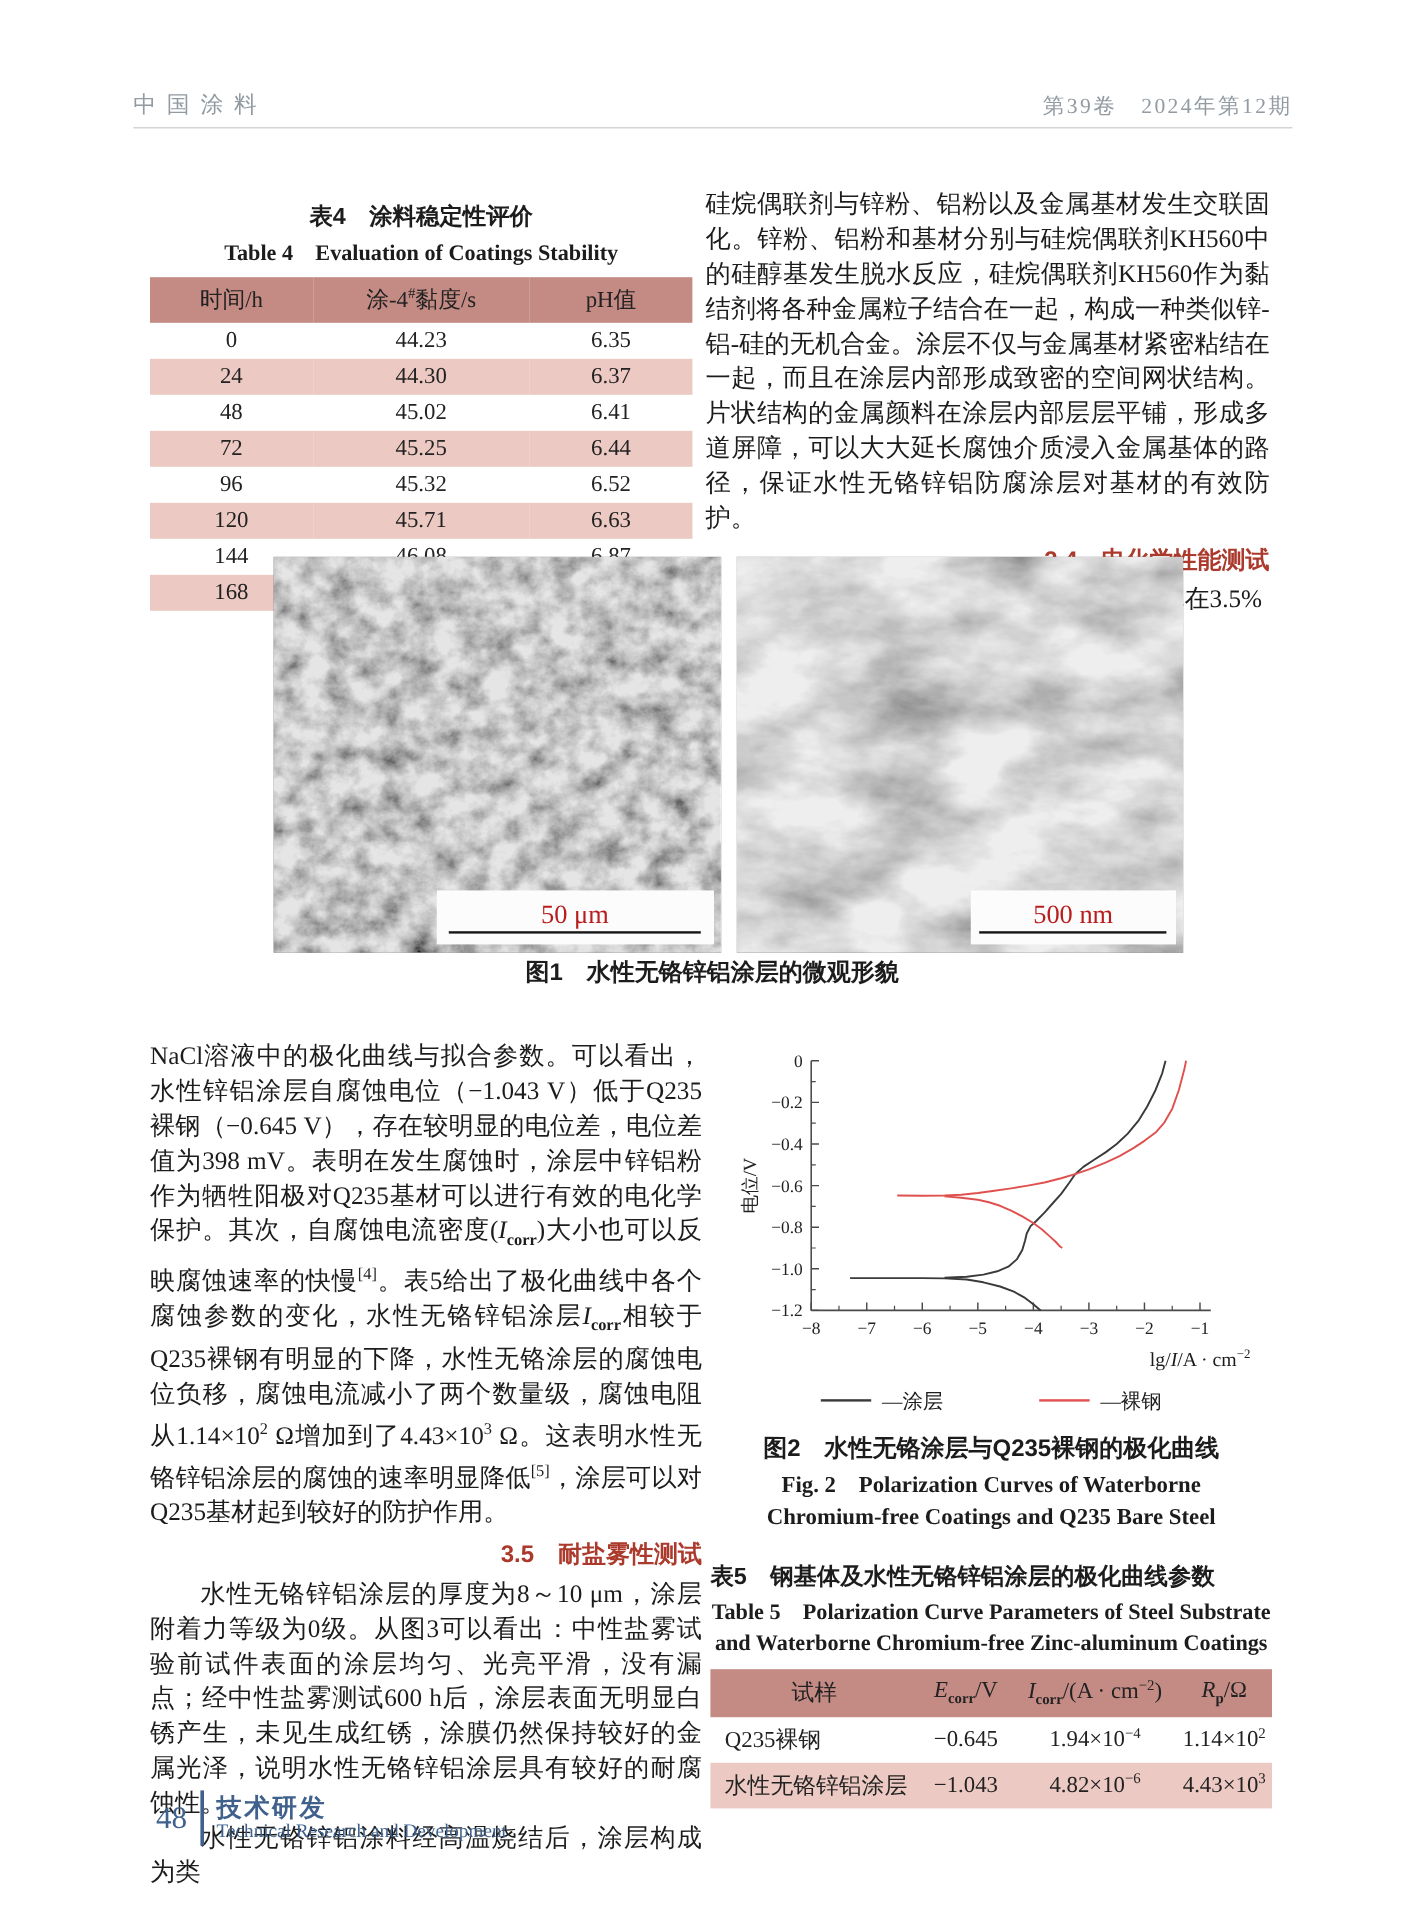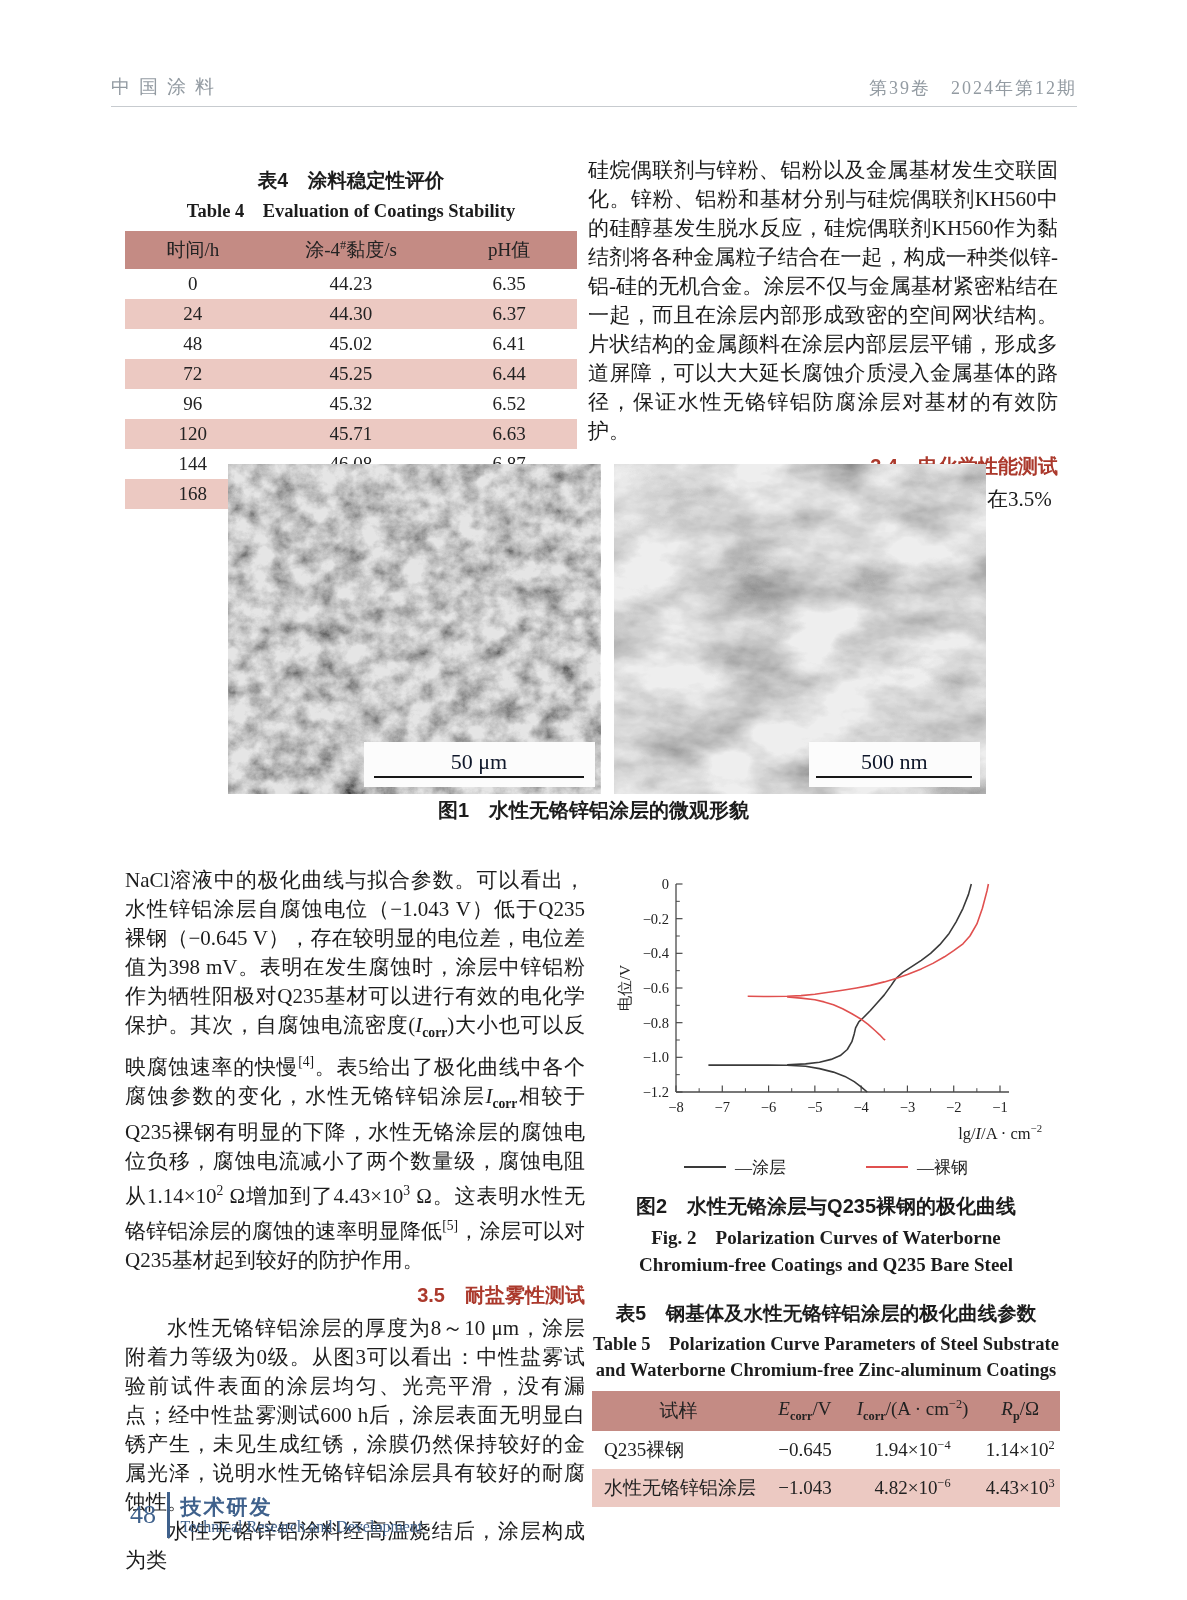--- a/index.html
+++ b/index.html
@@ -31,40 +31,40 @@
 
   
   .rct{position:absolute;left:588px;top:134px;width:470px;margin-top:22px;}
 
   
   .fig1{position:absolute;left:228px;top:464px;width:758px;height:330px;display:flex;gap:13px;}
   .sem{position:relative;flex:1;overflow:hidden;background:#7d7d7d;}
   .sem svg.tex{display:block;width:100%;height:100%;}
   .scalebar{position:absolute;right:6px;bottom:7px;height:45px;background:#fcfcfc;
             display:flex;flex-direction:column;align-items:center;justify-content:center;}
-  .scalebar .sbtxt{font-size:22px;color:#0f172a;line-height:22px;}
+  .scalebar .sbtxt{font-size:22px;color:#b91c1c;line-height:22px;}
   .scalebar .sbline{width:91%;border-top:2.5px solid #171717;margin-top:3px;}
   .fig1cap-cn{position:absolute;left:0;width:1187px;top:797px;text-align:center;font-size:20px;}
   .fig1cap-en{position:absolute;left:0;width:1187px;top:824px;text-align:center;
               font-weight:bold;font-size:19px;}
 
   
   .lcb{position:absolute;left:125px;top:866px;width:460px;}
 
   
   .rcb{position:absolute;left:592px;top:872px;width:468px;}
   .chart-wrap{width:432px;margin:0 auto;}
   .xaxis-label{text-align:right;font-size:16.5px;margin-top:-6px;color:#1c1c1c;}
   .legend{display:flex;justify-content:center;gap:80px;margin-top:12px;align-items:center;}
   .legend .item{display:flex;align-items:center;gap:9px;font-size:17px;}
   .legend .swatch{display:inline-block;width:42px;border-top:2px solid #000;}
   .fig2cap-cn{text-align:center;font-size:20px;margin-top:14px;}
   .fig2cap-en{text-align:center;font-weight:bold;font-size:19px;line-height:27px;margin-top:4px;}
   .t5-block{margin-top:22px;}
-  .t5-title-cn{font-size:19.5px;text-align:center;margin-bottom:4px;}
+  .t5-title-cn{font-size:19.5px;margin-bottom:4px;}
   .t5-title-en{font-weight:bold;font-size:18.5px;text-align:center;line-height:26px;margin-bottom:8px;}
   table.t5 th{height:38px;}
   table.t5 td{height:36px;}
   table.t5 td:first-child{text-align:left;padding-left:12px;}
 
   
   .pfoot{position:absolute;left:130px;top:1492px;display:flex;align-items:center;gap:11px;color:#3f618c;}
   .pnum{font-size:26px;}
   .fdiv{width:2.5px;height:46px;background:#3f618c;}
   .fsec-cn{font-family:"Liberation Sans",sans-serif;font-weight:bold;font-size:21px;letter-spacing:2px;line-height:24px;}

